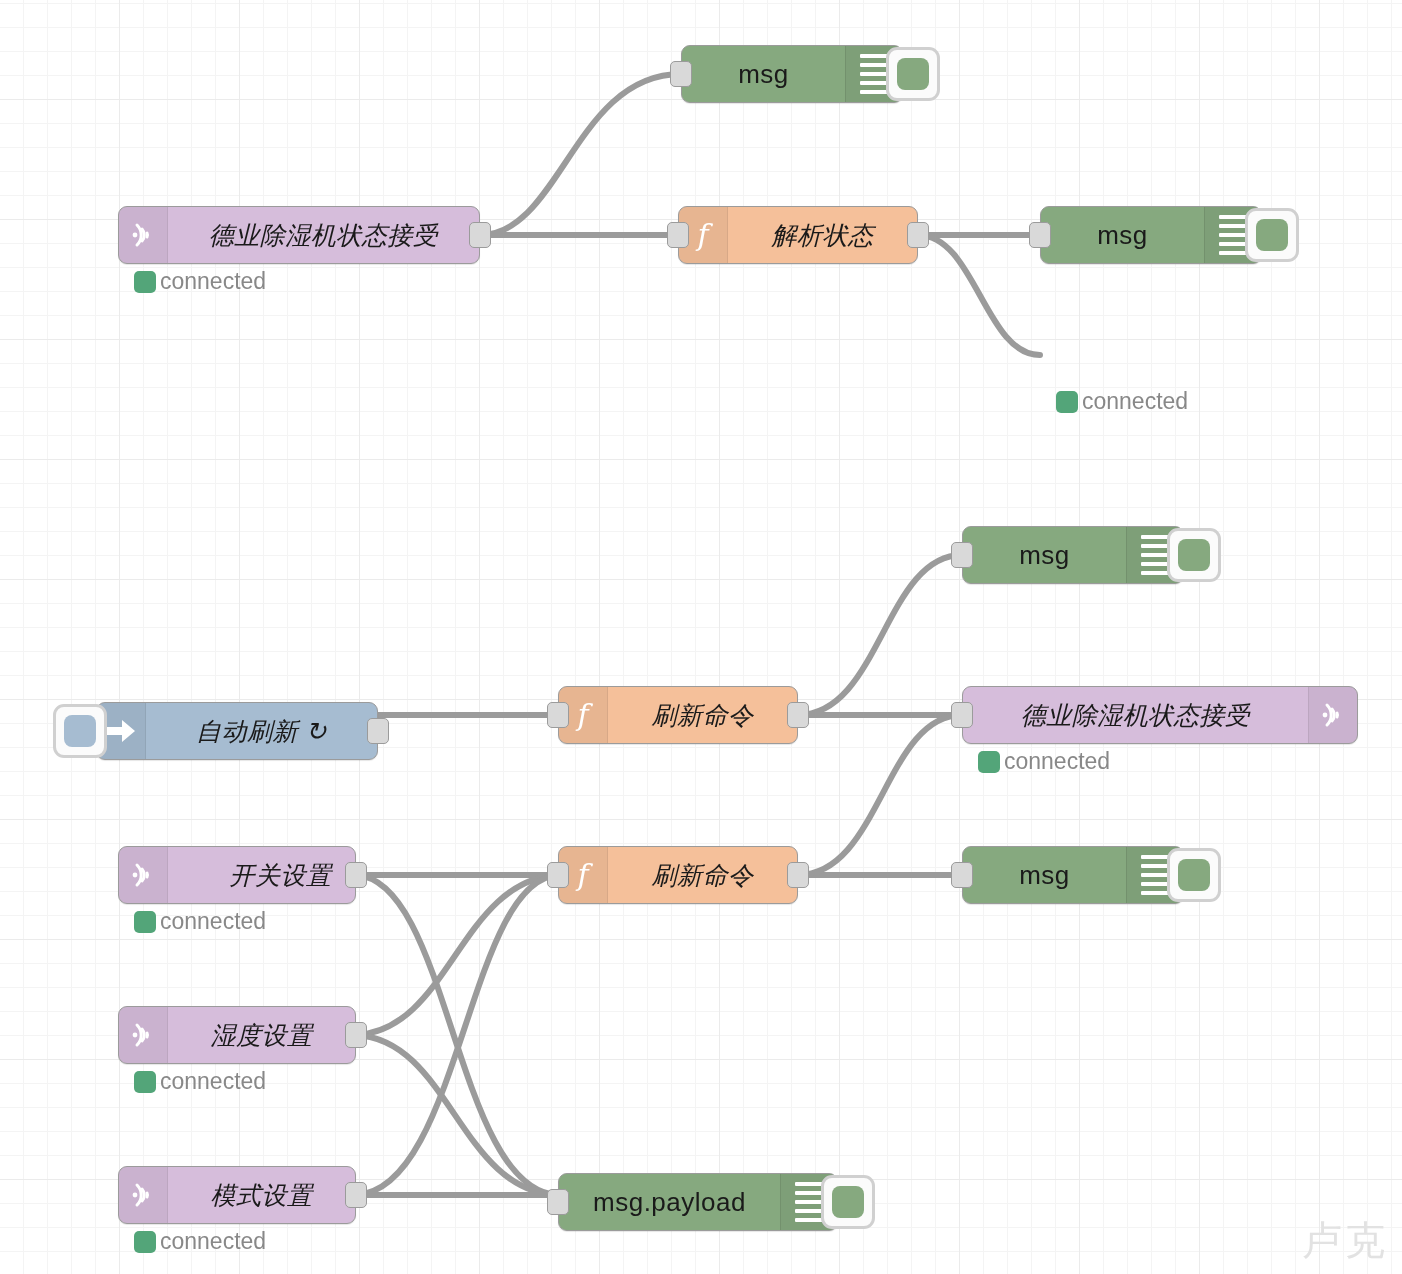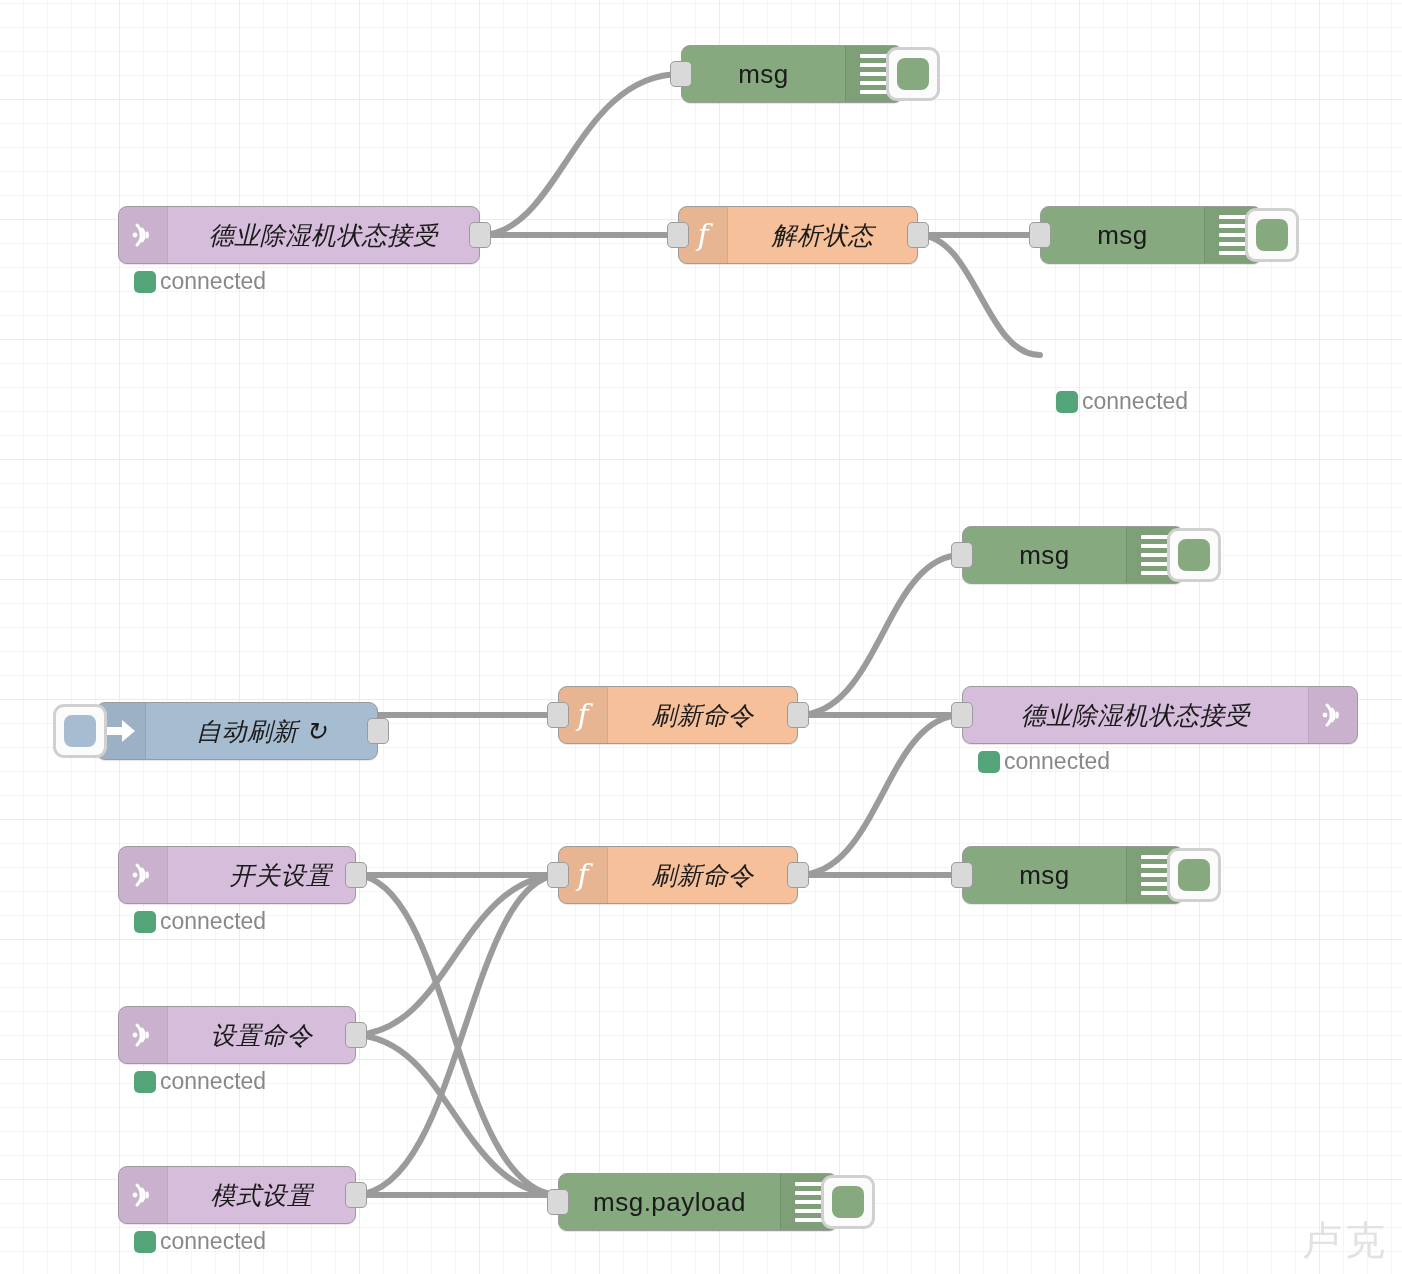--- a/index.html
+++ b/index.html
@@ -408,21 +408,21 @@
     <div class="icon-tray left">
       <svg class="ico" width="30" height="30" viewBox="0 0 30 30">
         <g fill="none" stroke="#ffffff" stroke-width="3" stroke-linecap="round">
           <path d="M9 5 A 14 14 0 0 1 9 25"></path>
           <path d="M14 9 A 9 9 0 0 1 14 21"></path>
           <path d="M19 13 A 4.5 4.5 0 0 1 19 17"></path>
         </g>
         <circle cx="7" cy="15" r="2.4" fill="#ffffff"></circle>
       </svg>
     </div>
-    <div class="node-label">设置命令</div>
+    <div class="node-label">湿度设置</div>
     <div class="port out"></div>
   </div>
   <div class="status" style="left:134px; top:1068px;">
     <span class="status-dot"></span>
     <span>connected</span>
   </div>
 
   <div class="node n-mqtt" style="left:118px; top:1166px; width:238px;">
     <div class="icon-tray left">
       <svg class="ico" width="30" height="30" viewBox="0 0 30 30">

